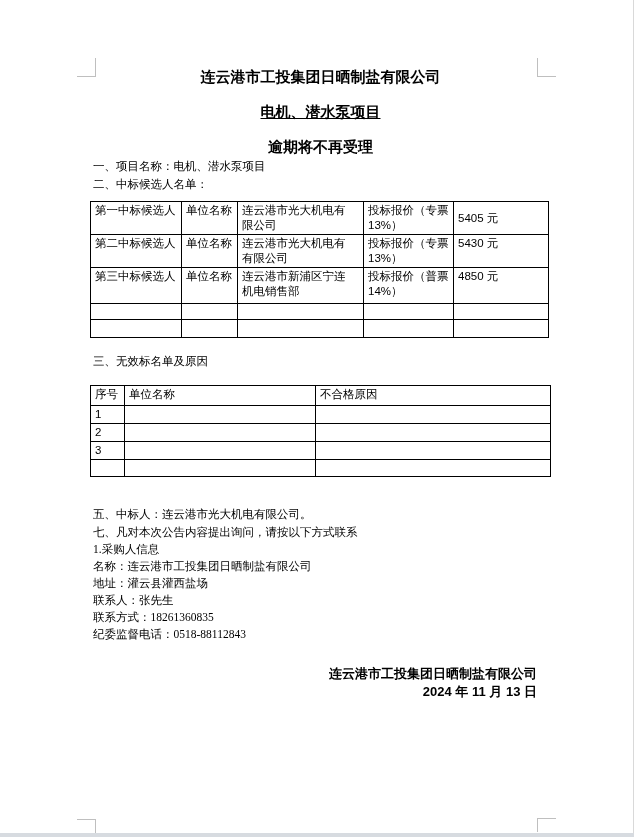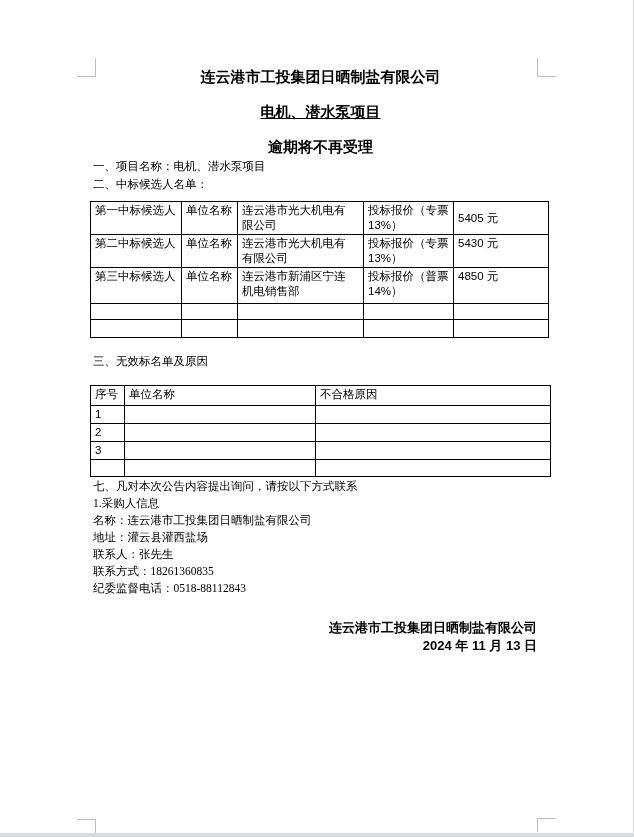--- a/index.html
+++ b/index.html
@@ -146,20 +146,21 @@
         <td></td>
       </tr>
       <tr class="row">
         <td></td>
         <td></td>
         <td></td>
       </tr>
     </tbody>
       </table>
 
+    <p class="sec5">五、中标人：连云港市光大机电有限公司。</p>
     <p>七、凡对本次公告内容提出询问，请按以下方式联系</p>
 
     <div class="purchaser">
       <p>1.采购人信息</p>
       <p>名称：连云港市工投集团日晒制盐有限公司</p>
       <p>地址：灌云县灌西盐场</p>
       <p>联系人：张先生</p>
       <p>联系方式：18261360835</p>
       <p>纪委监督电话：0518-88112843</p>
     </div>

